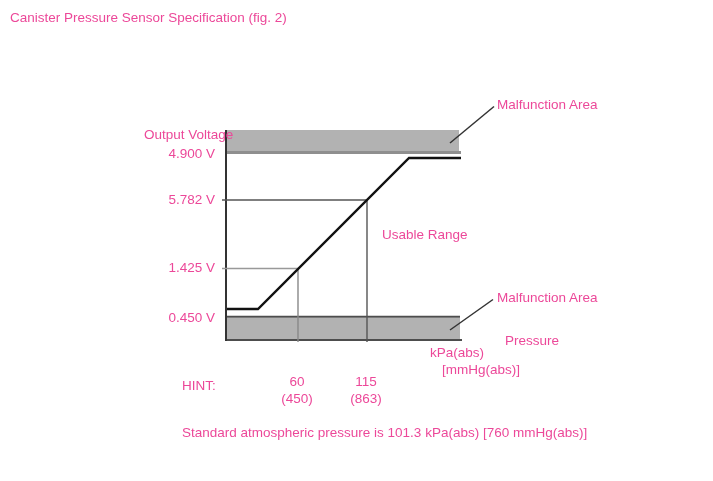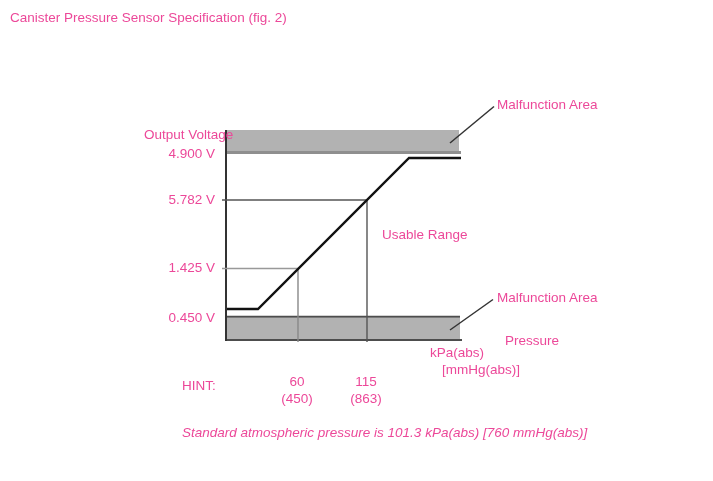--- a/index.html
+++ b/index.html
@@ -54,15 +54,15 @@
 
   <div class="txt" style="left:505px;top:333px;">Pressure</div>
   <div class="txt ct" style="left:267px;top:345px;width:60px;">60</div>
   <div class="txt ct" style="left:267px;top:362px;width:60px;">(450)</div>
   <div class="txt ct" style="left:336px;top:345px;width:60px;">115</div>
   <div class="txt ct" style="left:336px;top:362px;width:60px;">(863)</div>
   <div class="txt" style="left:430px;top:345px;">kPa(abs)</div>
   <div class="txt" style="left:426px;top:362px;margin-left:16px;">[mmHg(abs)]</div>
 
   <div class="txt" style="left:182px;top:378px;">HINT:</div>
-  <div class="txt" style="left:182px;top:425px;font-style:italic;">Standard atmospheric pressure is 101.3 kPa(abs) [760 mmHg(abs)]</div>
+  <div class="txt" style="left:182px;top:425px;">Standard atmospheric pressure is 101.3 kPa(abs) [760 mmHg(abs)]</div>
 
 </div>
 
 </body></html>

